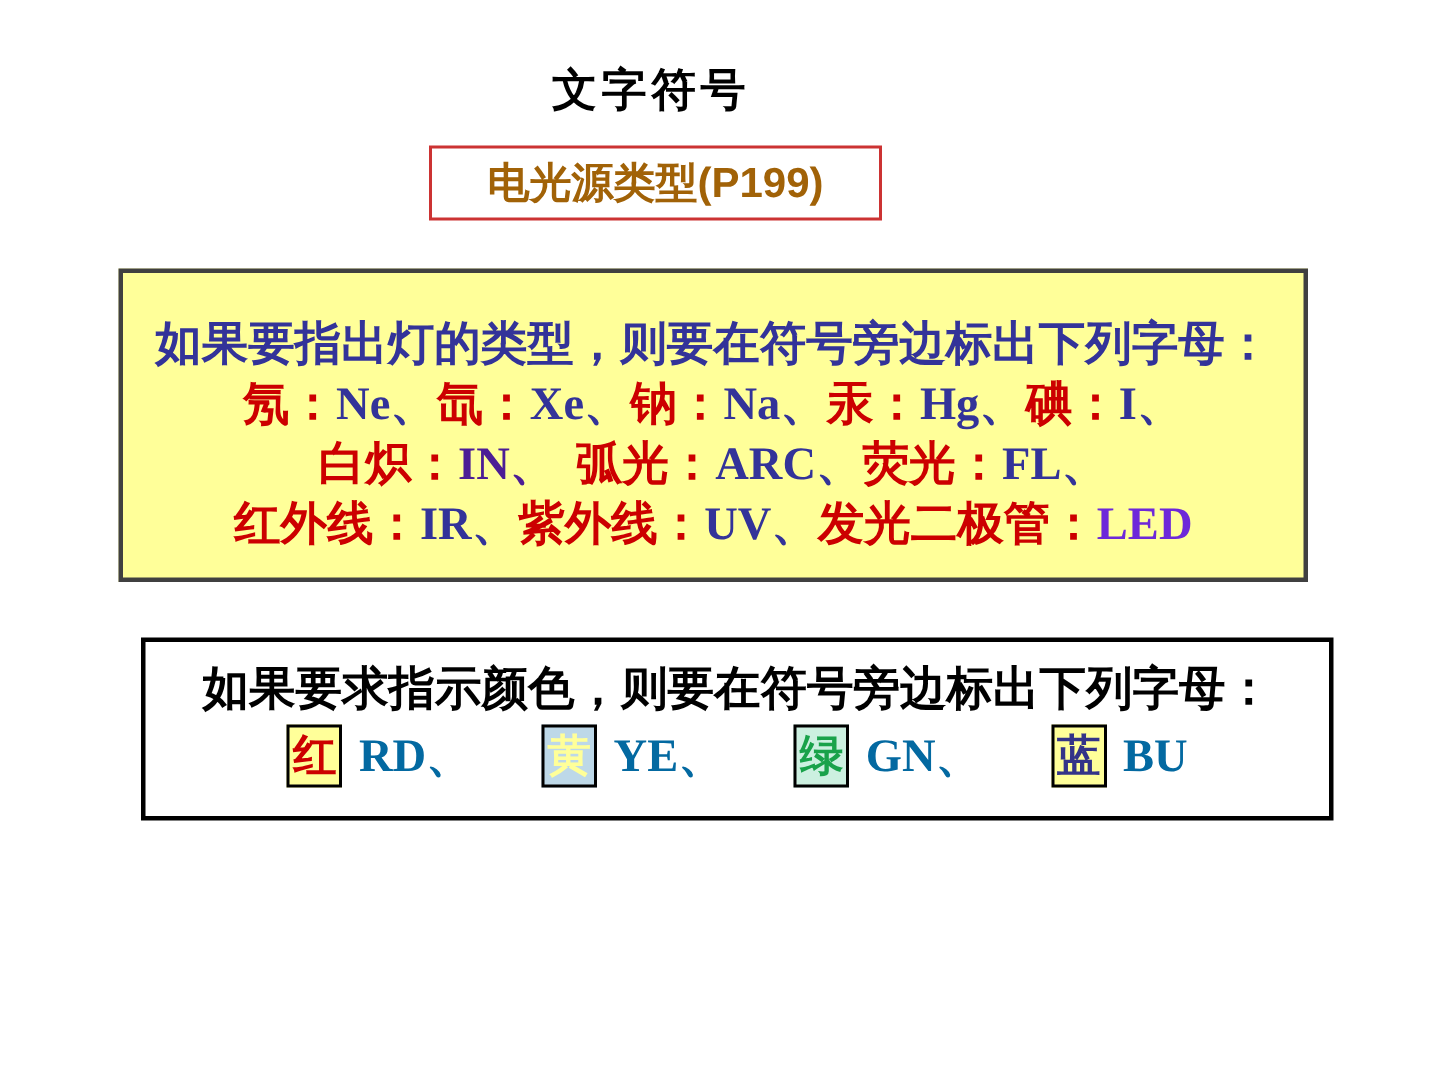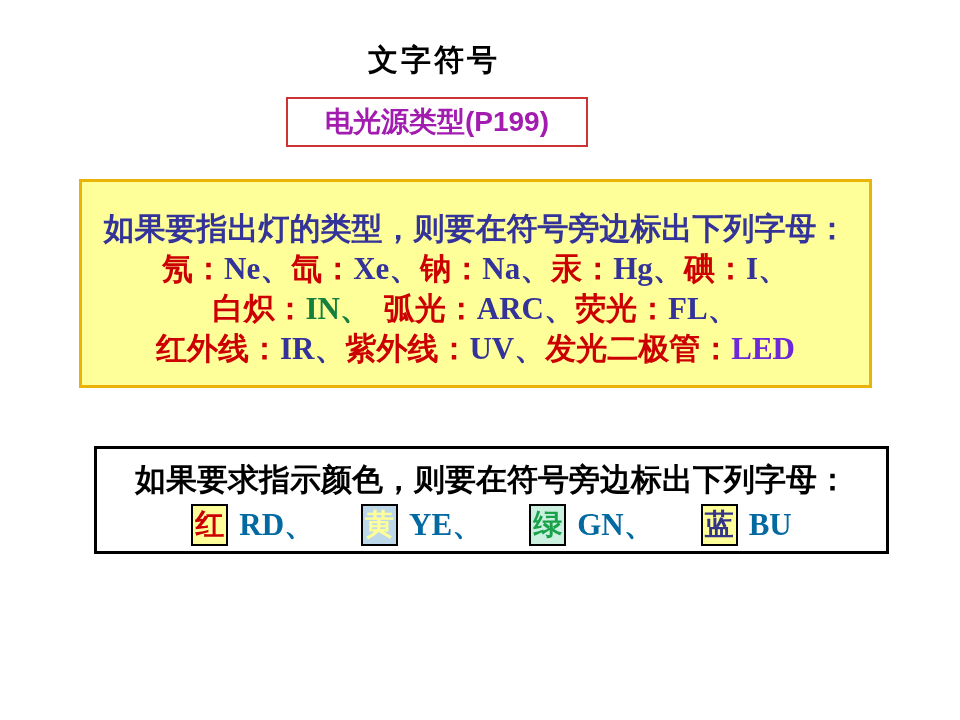--- a/index.html
+++ b/index.html
@@ -19,37 +19,37 @@
   }
 
   .subtitle-box {
     position: absolute; left: 286px; top: 97px;
     width: 302px; height: 50px; box-sizing: border-box;
     border: 2px solid #cc3333; background: #ffffff;
     display: flex; align-items: center; justify-content: center;
   }
   .subtitle-box .label {
     font-family: "Liberation Sans", "DejaVu Sans", sans-serif;
-    font-size: 28px; font-weight: bold; color: #a21caf; white-space: nowrap;
+    font-size: 28px; font-weight: bold; color: #a16207; white-space: nowrap;
   }
 
   .type-box {
     position: absolute; left: 79px; top: 179px;
     width: 793px; height: 209px; box-sizing: border-box;
-    border: 3px solid #eab308;
+    border: 3px solid #404040;
     padding-top: 27px;
     text-align: center;
   }
   .type-box .line {
     font-size: 31px; font-weight: bold; line-height: 40px; white-space: nowrap;
   }
 
   .color-box {
-    position: absolute; left: 94px; top: 446px;
-    width: 795px; height: 108px; box-sizing: border-box;
+    position: absolute; left: 94px; top: 425px;
+    width: 795px; height: 122px; box-sizing: border-box;
     border: 3px solid #000; background: #ffffff;
     padding-top: 13px;
     text-align: center;
   }
   .color-box .intro {
     font-size: 31px; font-weight: bold; color: #000; line-height: 36px; white-space: nowrap;
   }
   .color-line {
     margin-top: 6px;
     display: flex; align-items: center; justify-content: center;
@@ -74,21 +74,21 @@
 
   <div class="title">文字符号</div>
 
   <div class="subtitle-box" style="border-color: rgb(204, 51, 51);">
     <span class="label">电光源类型(P199)</span>
   </div>
 
   <div class="type-box" style="background: rgb(255, 255, 153);">
     <div class="line intro" style="color: rgb(51, 51, 153);">如果要指出灯的类型，则要在符号旁边标出下列字母：</div>
     <div class="line elem-line"><span style="color: rgb(204, 0, 0);">氖：</span><span style="color: rgb(51, 51, 153);">Ne、</span><span style="color: rgb(204, 0, 0);">氙：</span><span style="color: rgb(51, 51, 153);">Xe、</span><span style="color: rgb(204, 0, 0);">钠：</span><span style="color: rgb(51, 51, 153);">Na、</span><span style="color: rgb(204, 0, 0);">汞：</span><span style="color: rgb(51, 51, 153);">Hg、</span><span style="color: rgb(204, 0, 0);">碘：</span><span style="color: rgb(51, 51, 153);">I、</span></div>
-    <div class="line elem-line"><span style="color: rgb(204, 0, 0);">白炽：</span><span style="color: #15803d;">IN、</span><span style="color: rgb(204, 0, 0); margin-left: 13px;">弧光：</span><span style="color: rgb(51, 51, 153);">ARC、</span><span style="color: rgb(204, 0, 0);">荧光：</span><span style="color: rgb(51, 51, 153); text-align: center;">FL、</span></div>
+    <div class="line elem-line"><span style="color: rgb(204, 0, 0);">白炽：</span><span style="color: #4c1d95;">IN、</span><span style="color: rgb(204, 0, 0); margin-left: 13px;">弧光：</span><span style="color: rgb(51, 51, 153);">ARC、</span><span style="color: rgb(204, 0, 0);">荧光：</span><span style="color: rgb(51, 51, 153); text-align: center;">FL、</span></div>
     <div class="line elem-line"><span style="color: rgb(204, 0, 0); margin-top: 25px;">红外线：</span><span style="color: rgb(51, 51, 153);">IR、</span><span style="color: rgb(204, 0, 0);">紫外线：</span><span style="color: rgb(51, 51, 153);">UV、</span><span style="color: rgb(204, 0, 0);">发光二极管：</span><span style="color: #6d28d9;">LED</span></div>
   </div>
 
   <div class="color-box">
     <div class="intro">如果要求指示颜色，则要在符号旁边标出下列字母：</div>
     <div class="color-line" id="color-line">
         <span class="color-group">
           <span class="swatch" style="background: rgb(255, 255, 153); color: rgb(204, 0, 0);">红</span>
           <span class="code">RD、</span>
         </span>

